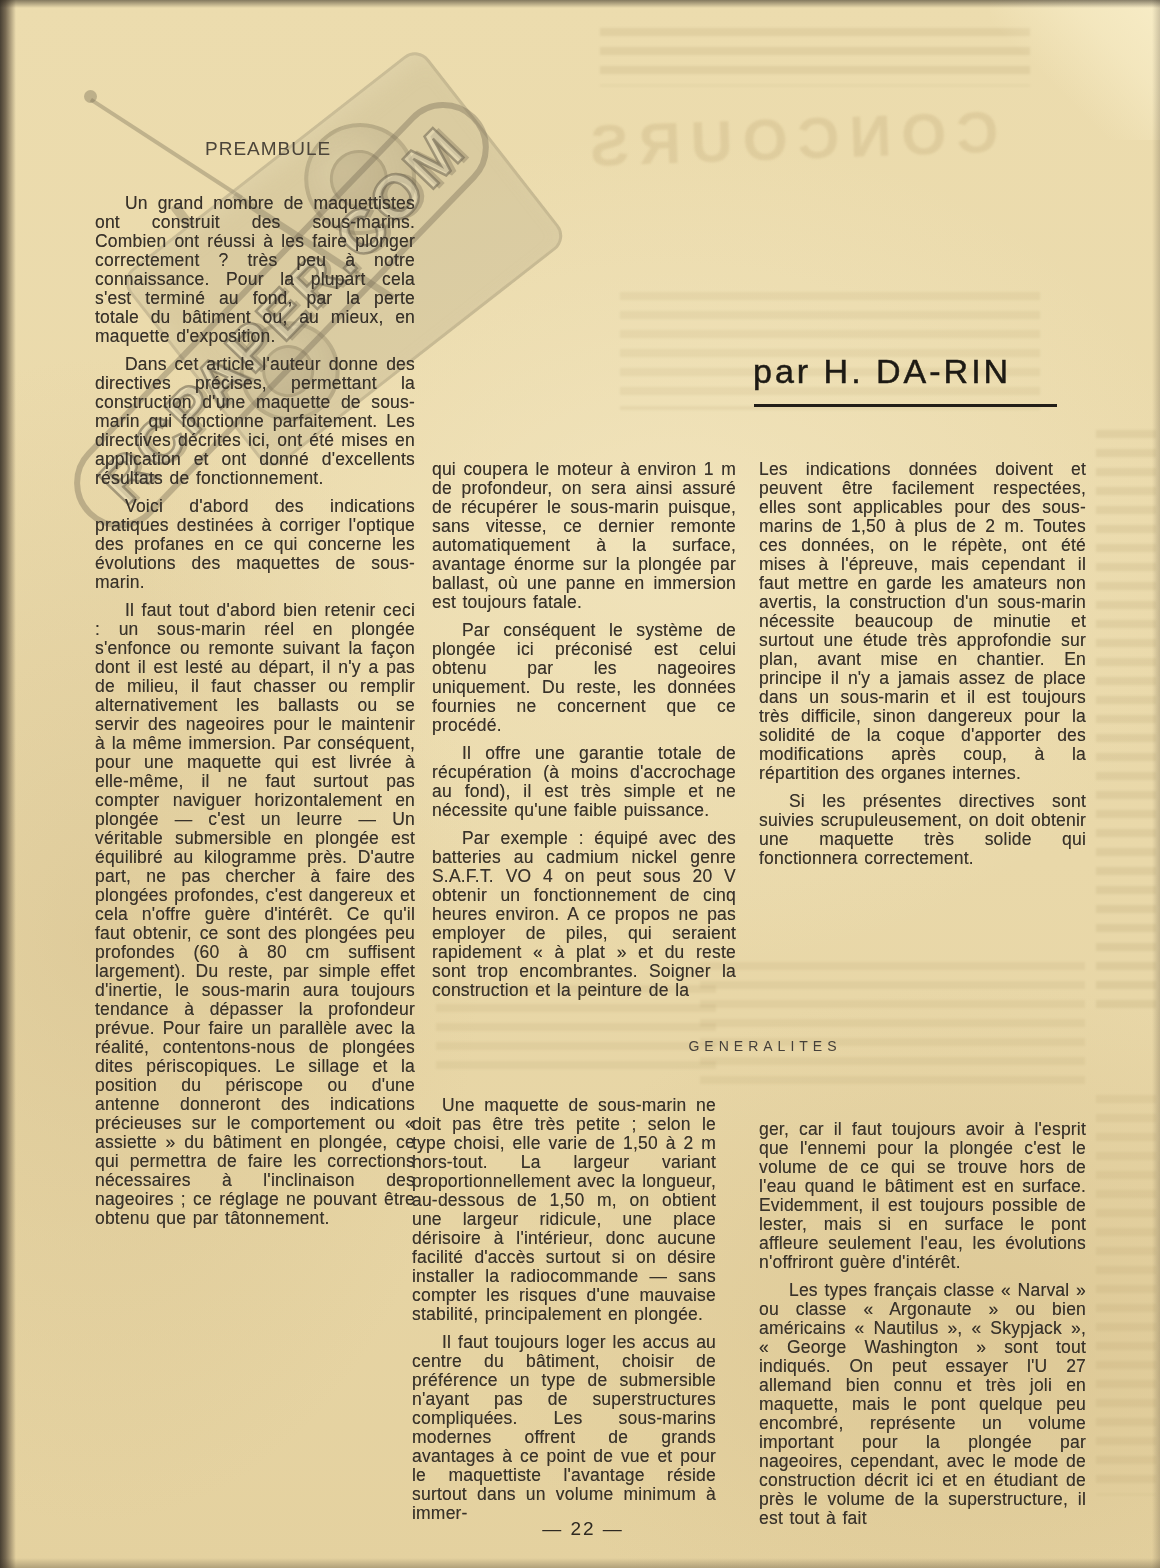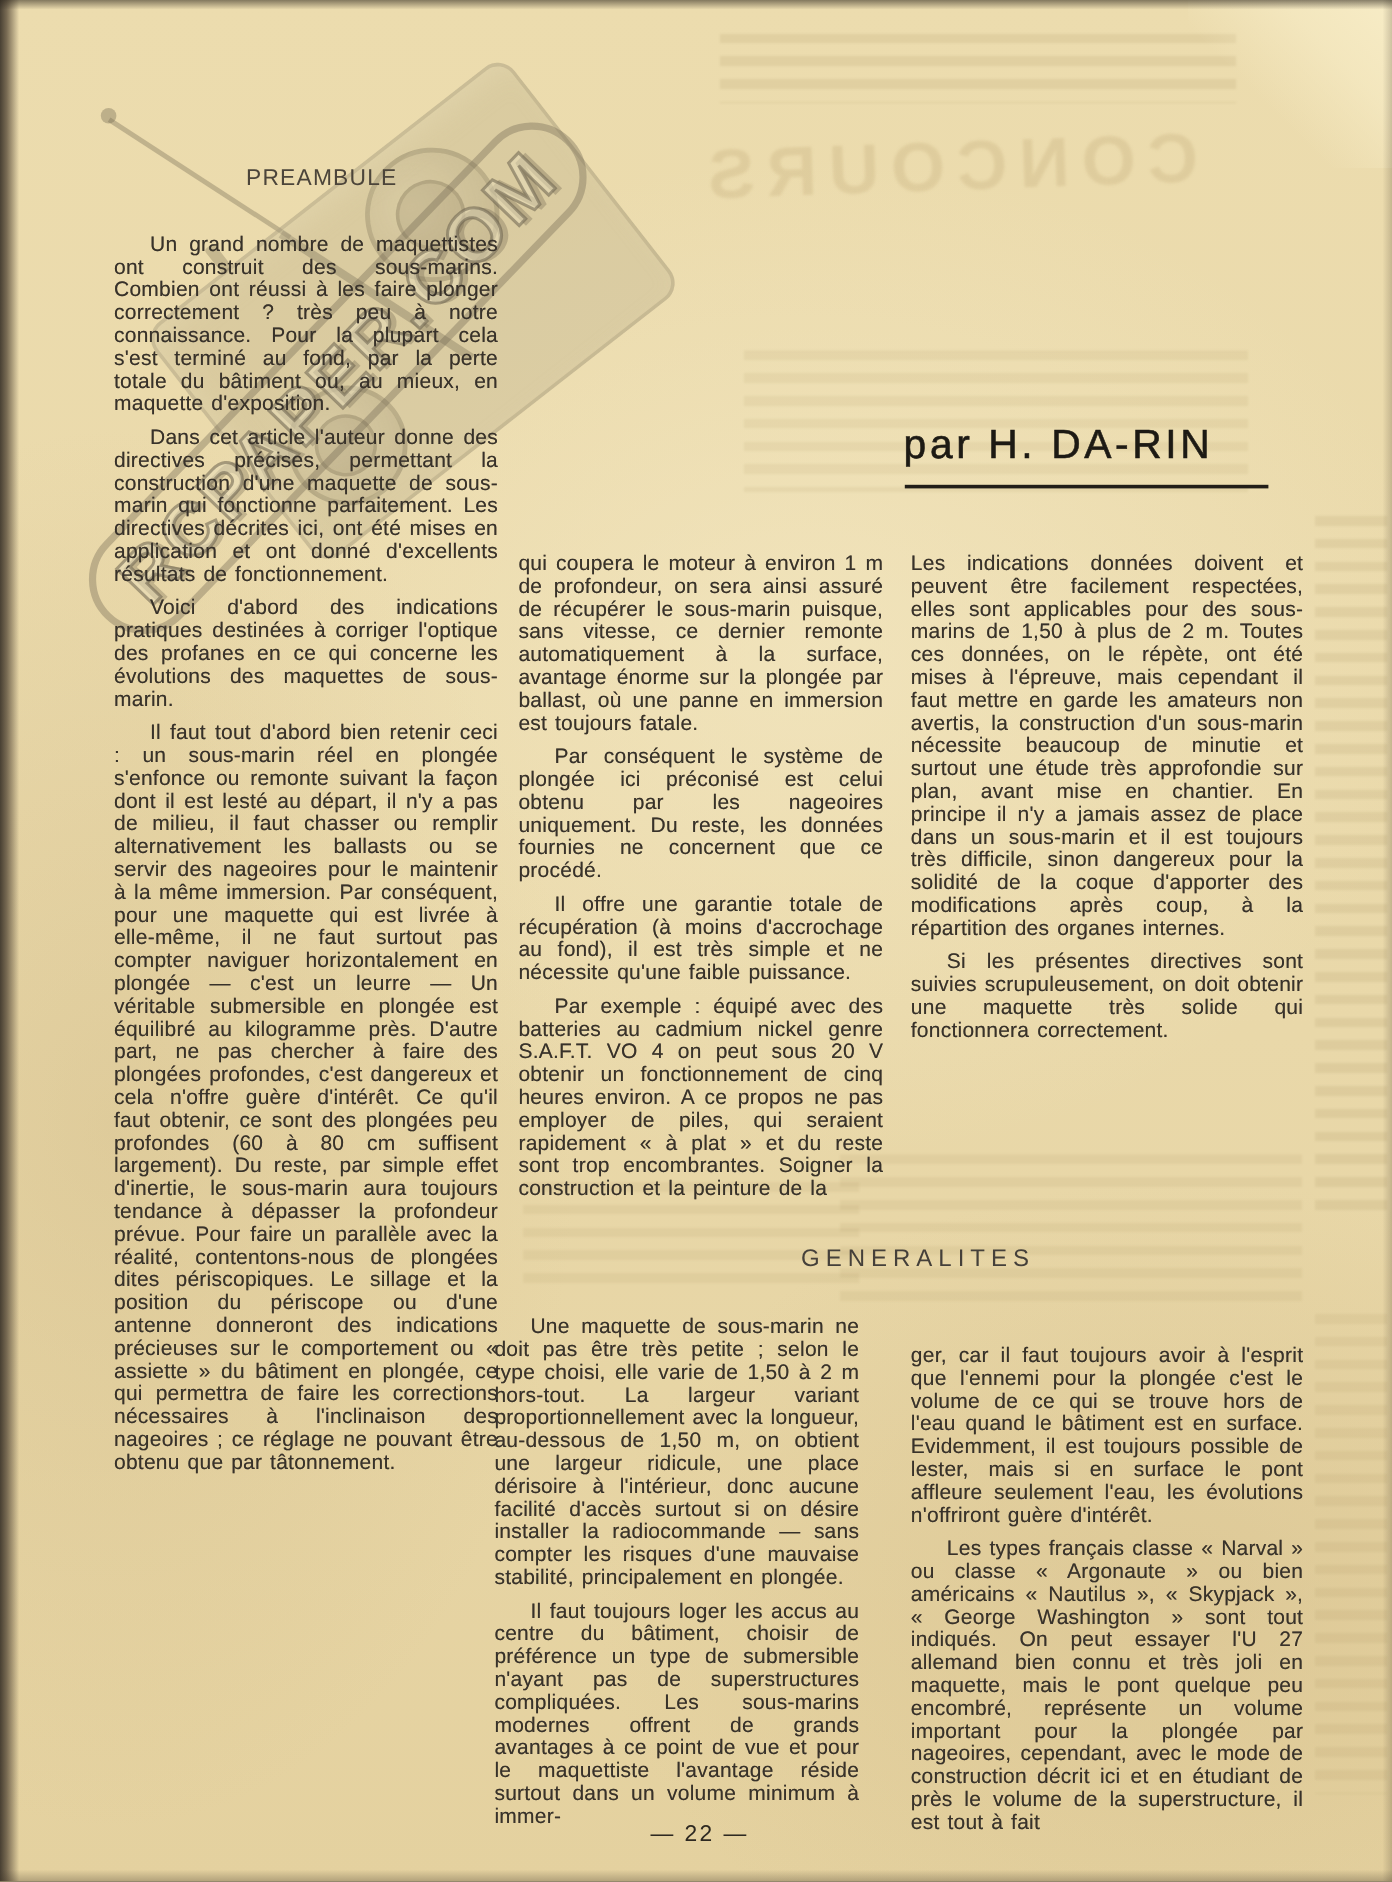--- a/index.html
+++ b/index.html
@@ -53,21 +53,21 @@
     text-shadow:4px 4px 0 rgba(104,94,74,.30);
     border:6px solid rgba(116,105,84,.38);border-radius:70px;padding:4px 26px;pointer-events:none;}
 
   
   .kicker{position:absolute;font-size:19px;letter-spacing:1px;color:#4c453a;font-weight:normal;}
   .title{position:absolute;font-family:"DejaVu Sans","Liberation Sans",sans-serif;
     font-weight:bold;font-size:100px;line-height:1;letter-spacing:14px;color:#16130e;white-space:nowrap;}
   .byline{position:absolute;font-size:34px;letter-spacing:3px;color:#1d1a14;white-space:nowrap;
     -webkit-text-stroke:.5px #1d1a14;}
   .byline-rule{position:absolute;height:3px;background:#221e18;}
-  .section-heading{position:absolute;font-size:20px;letter-spacing:5px;color:#45403a;text-align:center;}
+  .section-heading{position:absolute;font-size:14px;letter-spacing:5px;color:#45403a;text-align:center;}
 
   
   .textcol{position:absolute;font-size:17.5px;line-height:19px;text-align:justify;
     color:#38322a;word-spacing:1.5px;letter-spacing:.2px;
     text-shadow:0 0 .5px rgba(56,50,43,.55);}
   .textcol p{margin:0 0 9px;text-indent:30px;}
   .textcol[data-first-noindent="true"] p:first-child{text-indent:0;margin-top:24px;}
 
   .pagenum{position:absolute;font-size:19px;letter-spacing:2px;color:#2e2921;text-align:center;}
 </style>

